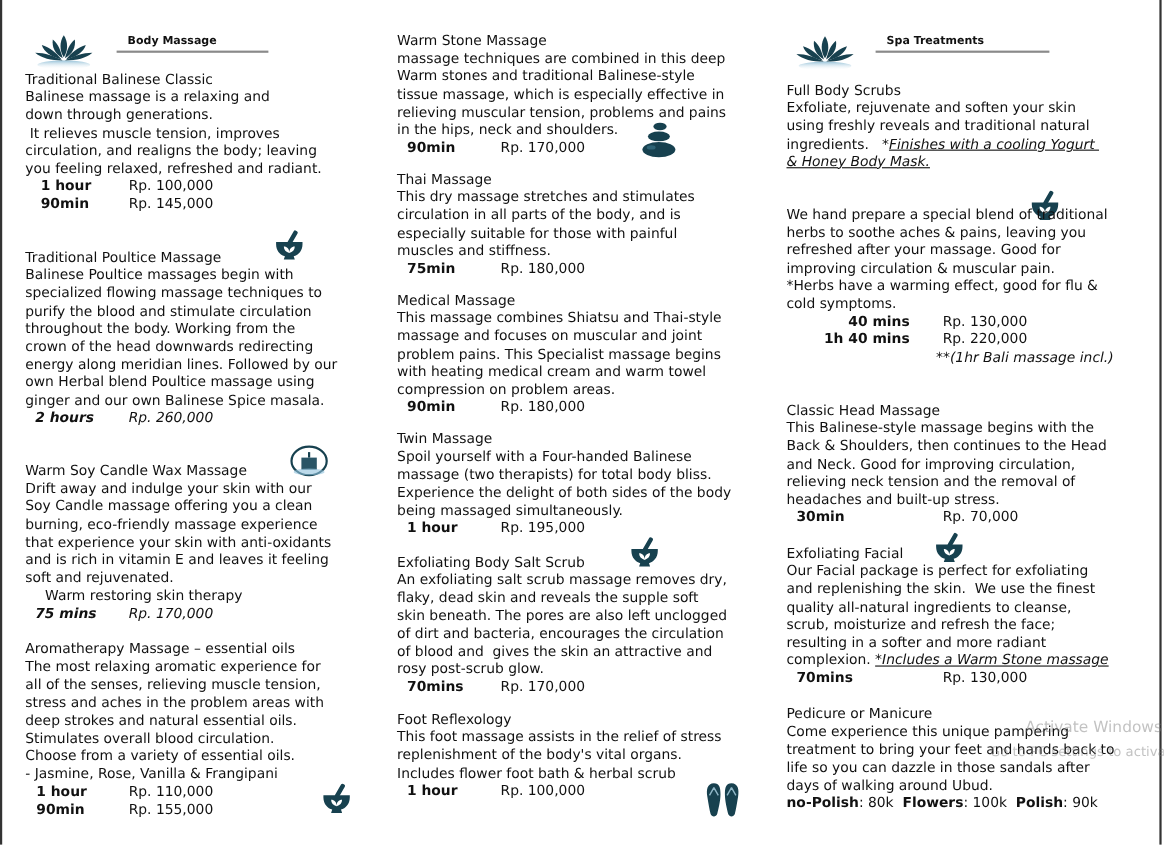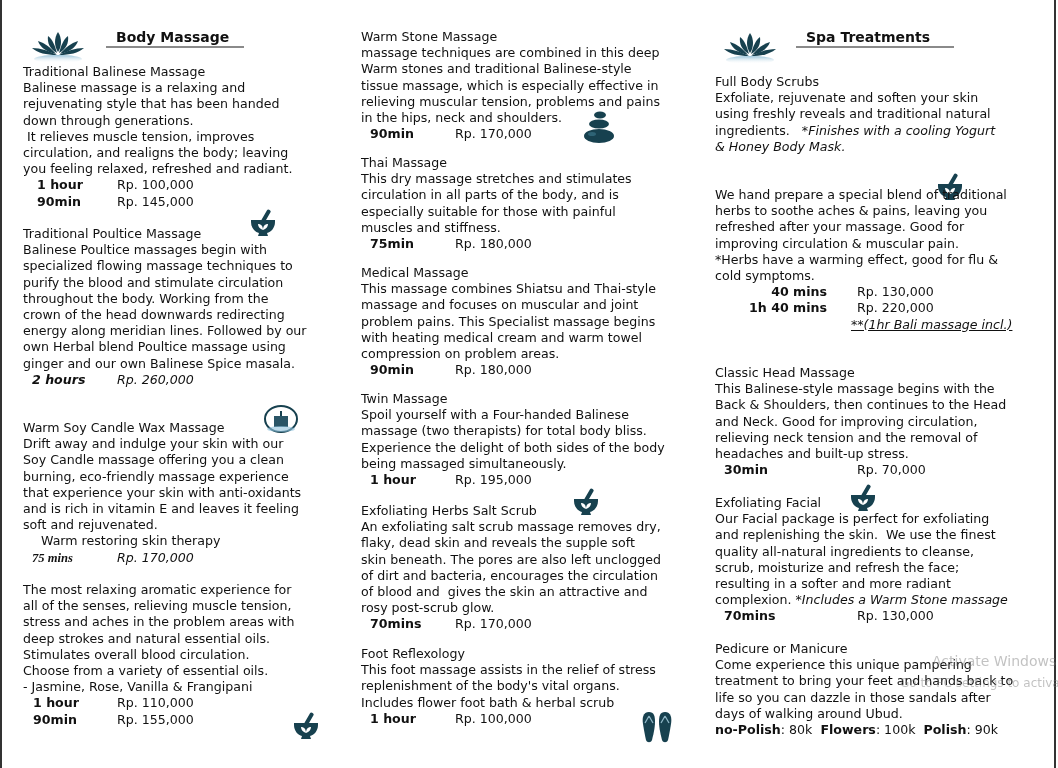--- a/index.html
+++ b/index.html
@@ -11,23 +11,23 @@
   }
   .frame-left { position:absolute; left:0; top:0; width:2px; height:768px; background:#333; }
   .frame-right { position:absolute; left:1054px; top:0; width:2px; height:768px; background:#333; }
   .col { position:absolute; top:0; }
   .abs { position:absolute; }
   .t { font-weight:normal; white-space:nowrap; }
   .p { white-space:nowrap; }
   .dur { font-weight:bold; display:inline-block; }
   .price { display:inline-block; }
   .it { font-style:italic; }
-  .u { }
+  .u { text-decoration:underline; }
   .sec-title {
-    font-weight:bold; font-size:14px; white-space:nowrap;
+    font-weight:bold; font-size:10px; white-space:nowrap;
     border-bottom:2px solid #8a8a8a; padding:0 12px 0 10px; line-height:17px;
   }
   .icon { position:absolute; }
   .watermark { position:absolute; color:rgba(120,120,120,0.45); white-space:nowrap; pointer-events:none; }
 </style>
 </head>
 <body>
 
 <div class="frame-left"></div>
 <div class="frame-right"></div>
@@ -48,23 +48,22 @@
       <path d="M38 6 C39 13 36 19 29 23 C31 16 33 10 38 6Z" fill="#17414f"></path>
       <path d="M8 11 C10 17 16 22 26 24 C21 18 15 13 8 11Z" fill="#17414f"></path>
       <path d="M48 11 C46 17 40 22 30 24 C35 18 41 13 48 11Z" fill="#17414f"></path>
       <path d="M2 18 C8 23 16 25 27 25 C19 21 11 18 2 18Z" fill="#17414f"></path>
       <path d="M54 18 C48 23 40 25 29 25 C37 21 45 18 54 18Z" fill="#17414f"></path>
     </svg>
   </span>
   <div class="abs sec-title" style="left:106px;top:29px;width:116px;">Body Massage</div>
 
   <div class="abs" style="left:23px;top:64px;">
-    <div class="t">Traditional Balinese Massage</div>
+    <div class="t">Traditional Balinese Classic</div>
     <div class="p">Balinese massage is a relaxing and</div>
-    <div class="p">rejuvenating style that has been handed</div>
     <div class="p">down through generations.</div>
     <div class="p" style="white-space:pre"> It relieves muscle tension, improves</div>
     <div class="p">circulation, and realigns the body; leaving</div>
     <div class="p">you feeling relaxed, refreshed and radiant.</div>
     <div class="p"><span class="dur" style="width:80px;padding-left:14px;box-sizing:border-box;width:94px;">1 hour</span><span class="price">Rp. 100,000</span></div>
     <div class="p"><span class="dur" style="padding-left:14px;box-sizing:border-box;width:94px;">90min</span><span class="price">Rp. 145,000</span></div>
   </div>
 
   <span class="icon" style="left:250px;top:208px;">
     <svg width="26" height="30" viewBox="0 0 26 30">
@@ -96,24 +95,25 @@
   </span>
   <div class="abs" style="left:23px;top:420px;">
     <div class="t">Warm Soy Candle Wax Massage</div>
     <div class="p">Drift away and indulge your skin with our</div>
     <div class="p">Soy Candle massage offering you a clean</div>
     <div class="p">burning, eco-friendly massage experience</div>
     <div class="p">that experience your skin with anti-oxidants</div>
     <div class="p">and is rich in vitamin E and leaves it feeling</div>
     <div class="p">soft and rejuvenated.</div>
     <div class="p" style="padding-left:18px;">Warm restoring skin therapy</div>
-    <div class="p it"><span class="dur" style="padding-left:9px;box-sizing:border-box;width:94px;font-family:Liberation Serif, serif;">75 mins</span><span class="price">Rp. 170,000</span></div>
+    <div class="p it"><span class="dur" style="padding-left:9px;box-sizing:border-box;width:94px;">75 mins</span><span class="price">Rp. 170,000</span></div>
   </div>
 
   <div class="abs" style="left:23px;top:582px;">
+    <div class="t">Aromatherapy Massage – essential oils</div>
     <div class="p">The most relaxing aromatic experience for</div>
     <div class="p">all of the senses, relieving muscle tension,</div>
     <div class="p">stress and aches in the problem areas with</div>
     <div class="p">deep strokes and natural essential oils.</div>
     <div class="p">Stimulates overall blood circulation.</div>
     <div class="p">Choose from a variety of essential oils.</div>
     <div class="p">- Jasmine, Rose, Vanilla &amp; Frangipani</div>
     <div class="p"><span class="dur" style="padding-left:10px;box-sizing:border-box;width:94px;">1 hour</span><span class="price">Rp. 110,000</span></div>
     <div class="p"><span class="dur" style="padding-left:10px;box-sizing:border-box;width:94px;">90min</span><span class="price">Rp. 155,000</span></div>
   </div>
@@ -175,21 +175,21 @@
   </div>
 
   <span class="icon" style="left:223px;top:487px;">
     <svg width="26" height="30" viewBox="0 0 26 30">
       <rect x="14" y="1" width="4" height="14" rx="1.5" transform="rotate(30 16 8)" fill="#17414f"></rect>
       <path d="M1 12 H25 V14 C25 20 21 24 17 25 L18 28 H8 L9 25 C5 24 1 20 1 14Z" fill="#17414f"></path>
       <path d="M13 22 C13 18 11 16 8 16 C8 19 10 21 13 22Z M13 22 C13 18 15 16 18 16 C18 19 16 21 13 22Z" fill="#fff"></path>
     </svg>
   </span>
   <div class="abs" style="left:11px;top:503px;">
-    <div class="t">Exfoliating Herbs Salt Scrub</div>
+    <div class="t">Exfoliating Body Salt Scrub</div>
     <div class="p">An exfoliating salt scrub massage removes dry,</div>
     <div class="p">flaky, dead skin and reveals the supple soft</div>
     <div class="p">skin beneath. The pores are also left unclogged</div>
     <div class="p">of dirt and bacteria, encourages the circulation</div>
     <div class="p" style="white-space:pre">of blood and  gives the skin an attractive and</div>
     <div class="p">rosy post-scrub glow.</div>
     <div class="p"><span class="dur" style="padding-left:9px;box-sizing:border-box;width:94px;">70mins</span><span class="price">Rp. 170,000</span></div>
   </div>
 
   <div class="abs" style="left:11px;top:646px;">
@@ -246,21 +246,21 @@
   </span>
   <div class="abs" style="left:10px;top:187px;">
     <div class="p">We hand prepare a special blend of traditional</div>
     <div class="p">herbs to soothe aches &amp; pains, leaving you</div>
     <div class="p">refreshed after your massage. Good for</div>
     <div class="p">improving circulation &amp; muscular pain.</div>
     <div class="p">*Herbs have a warming effect, good for flu &amp;</div>
     <div class="p">cold symptoms.</div>
     <div class="p"><span class="dur" style="width:112px;text-align:right;">40 mins</span><span class="price" style="padding-left:30px;">Rp. 130,000</span></div>
     <div class="p"><span class="dur" style="width:112px;text-align:right;">1h 40 mins</span><span class="price" style="padding-left:30px;">Rp. 220,000</span></div>
-    <div class="p it" style="padding-left:136px;text-decoration:underline;">**(1hr Bali massage incl.)</div>
+    <div class="p it" style="padding-left:136px;">**(1hr Bali massage incl.)</div>
   </div>
 
   <div class="abs" style="left:10px;top:365px;">
     <div class="t">Classic Head Massage</div>
     <div class="p">This Balinese-style massage begins with the</div>
     <div class="p">Back &amp; Shoulders, then continues to the Head</div>
     <div class="p">and Neck. Good for improving circulation,</div>
     <div class="p">relieving neck tension and the removal of</div>
     <div class="p">headaches and built-up stress.</div>
     <div class="p"><span class="dur" style="padding-left:9px;box-sizing:border-box;width:142px;">30min</span><span class="price">Rp. 70,000</span></div>

